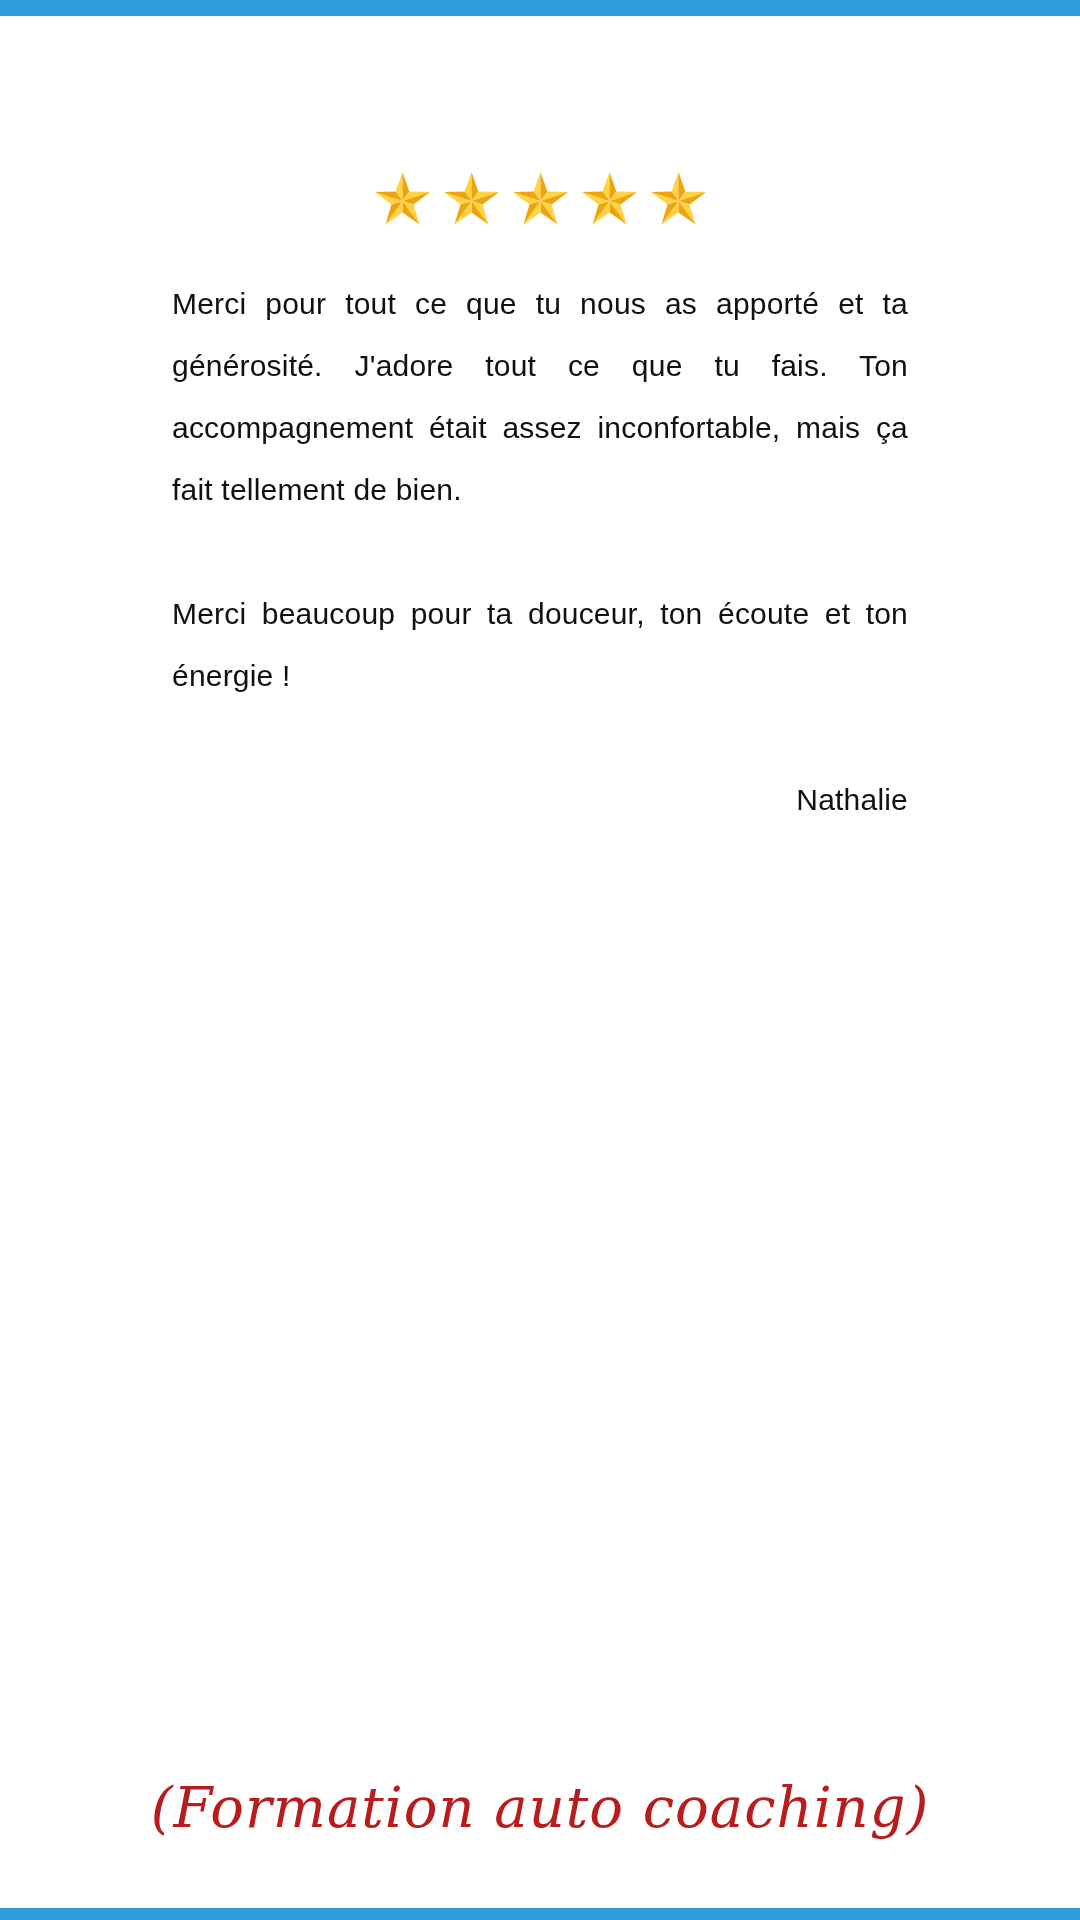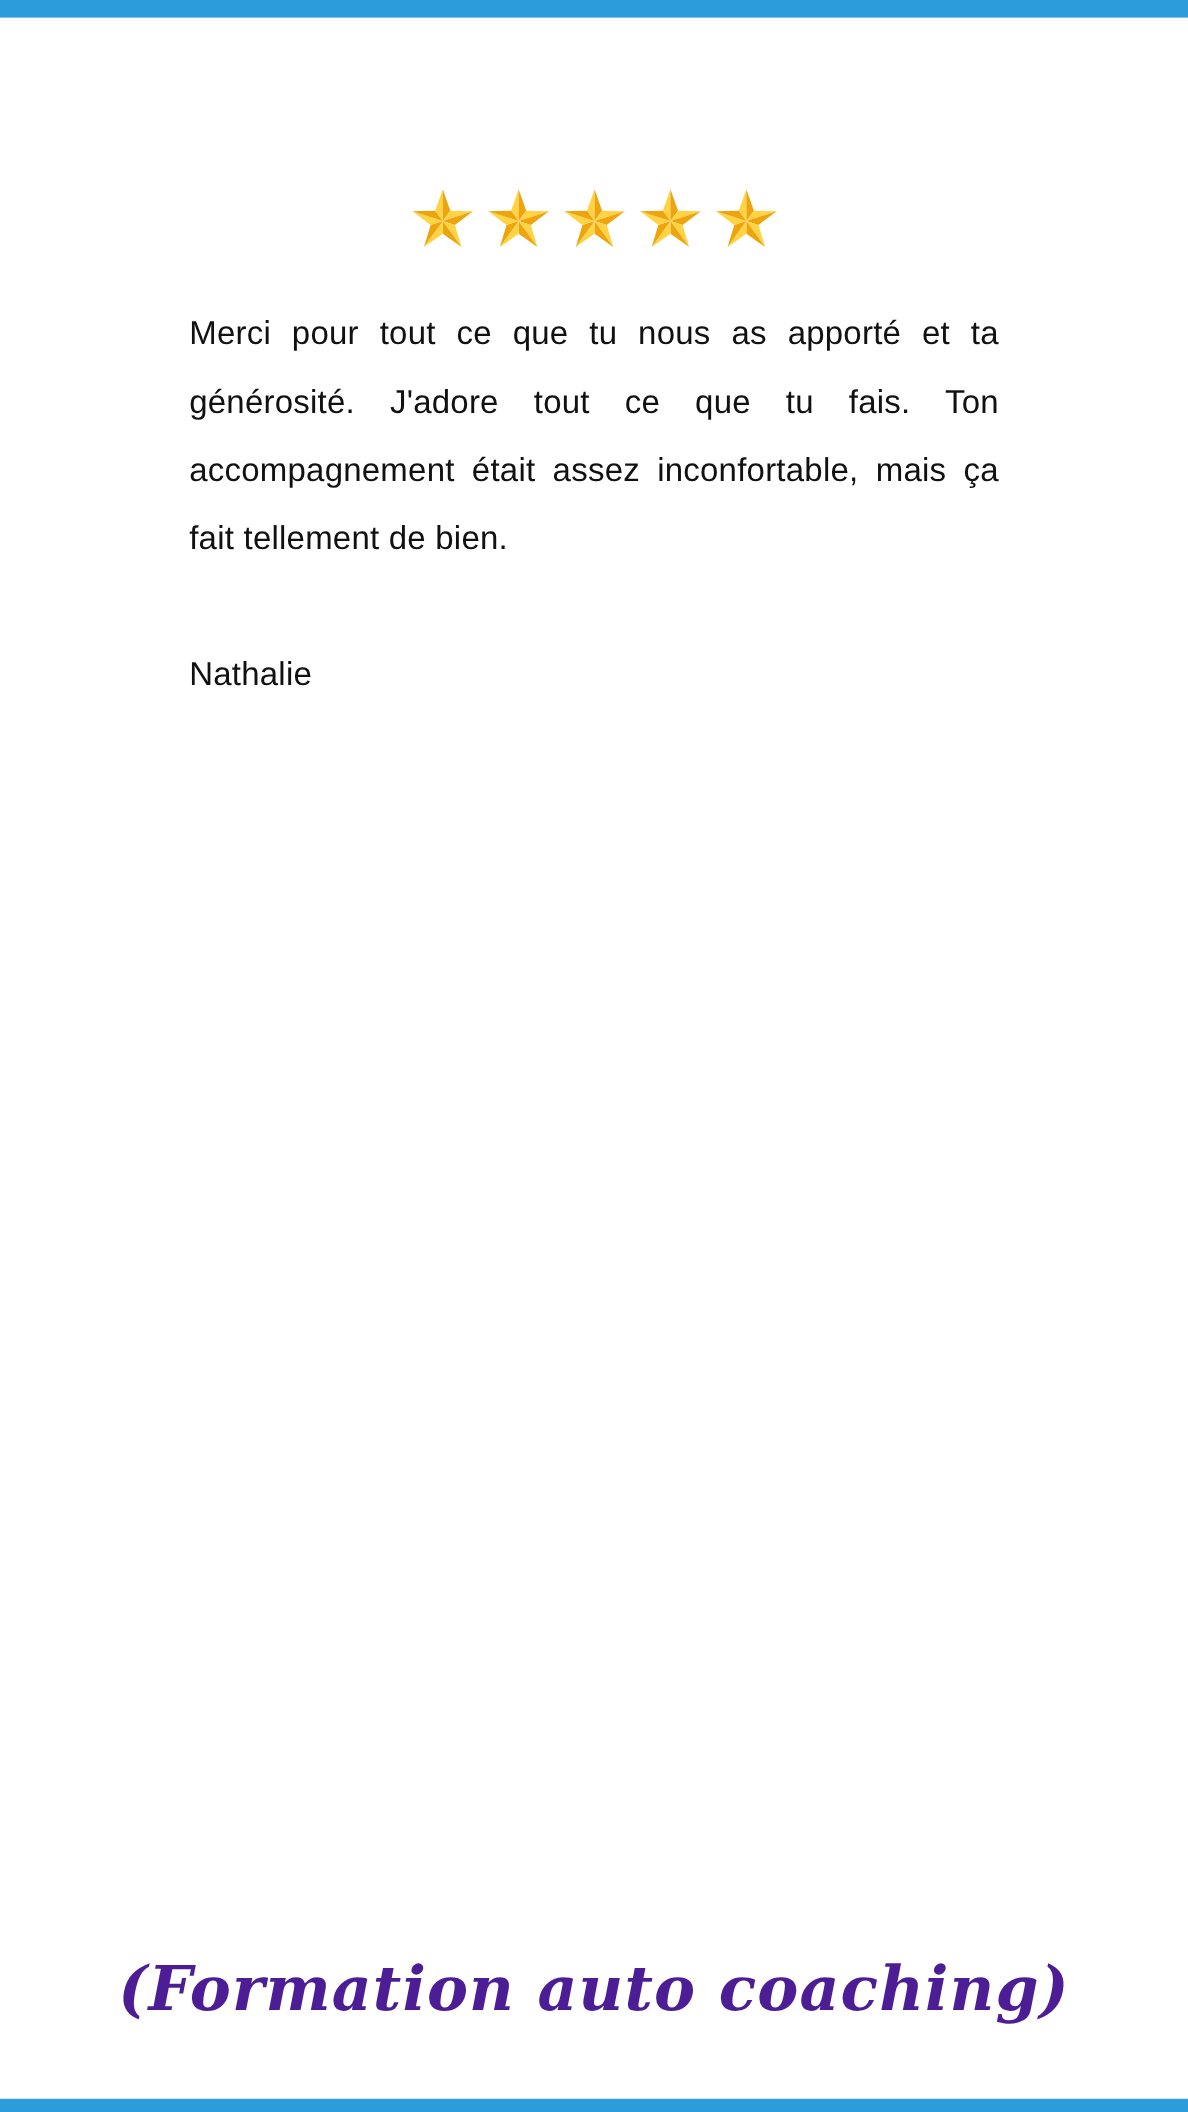--- a/index.html
+++ b/index.html
@@ -37,21 +37,21 @@
     width: 736px;
     font-size: 30px;
     line-height: 62px;
     letter-spacing: 0.2px;
     text-align: justify;
     text-justify: inter-word;
   }
   .testimonial-body p { margin: 62px 0 0 0; }
   .testimonial-body p:first-child { margin-top: 0; }
   .testimonial-body p.author {
-    text-align: left;
+    text-align: right;
     margin-top: 62px;
   }
   .script-footer {
     position: absolute;
     top: 1772px;
     left: 0;
     width: 100%;
     text-align: center;
     font-family: "DejaVu Serif", serif;
     font-style: italic;
@@ -135,20 +135,21 @@
           <polygon points="32,32 32,44 14.4,56.3" fill="#ffd343"></polygon>
           <polygon points="32,32 14.4,56.3 20.6,35.7" fill="#eda40d"></polygon>
           <polygon points="32,32 20.6,35.7 3.5,22.7" fill="#ffd343"></polygon>
           <polygon points="32,32 3.5,22.7 24.9,22.3" fill="#eda40d"></polygon>
         </svg>
       </span>
     </div>
 
   <div class="testimonial-body" style="color: rgb(17, 17, 17);">
     <p>Merci pour tout ce que tu nous as apporté et ta générosité. J'adore tout ce que tu fais. Ton accompagnement était assez inconfortable, mais ça fait tellement de bien.</p>
+    <p>Merci beaucoup pour ta douceur, ton écoute et ton énergie&nbsp;!</p>
     <p class="author">Nathalie</p>
   </div>
 
-  <div class="script-footer" style="color: #4c1d95; font-weight: bold;">(Formation auto coaching)</div>
+  <div class="script-footer" style="color: #b91c1c;">(Formation auto coaching)</div>
 
   <div class="accent-bar bottom" style="background-color: rgb(45, 156, 219);"></div>
 
 </div>
 
 </body></html>

